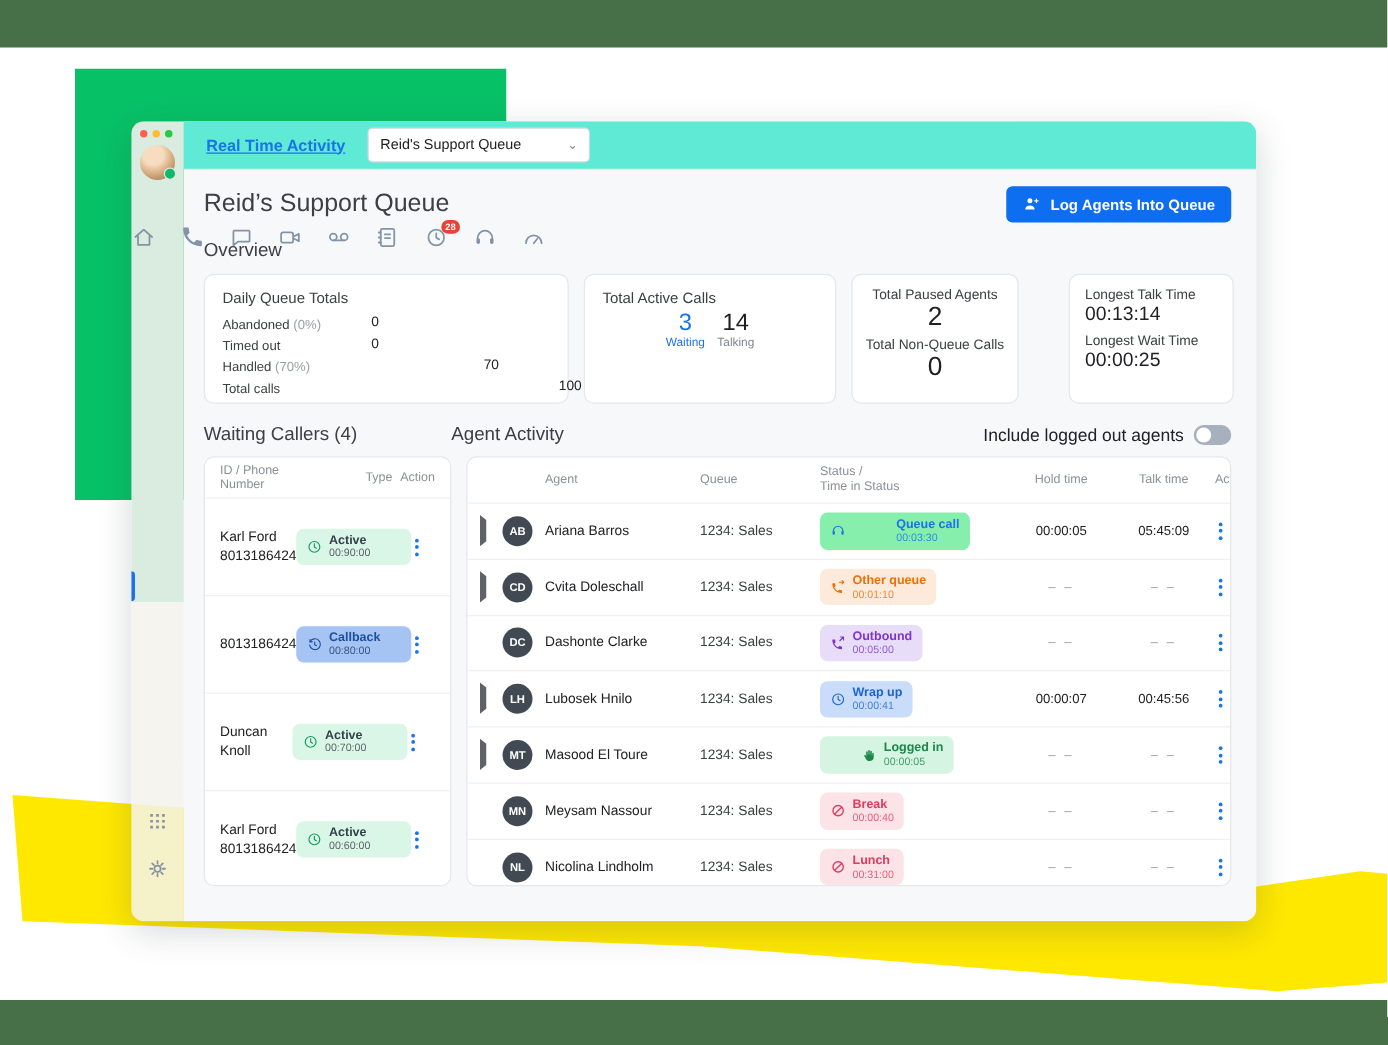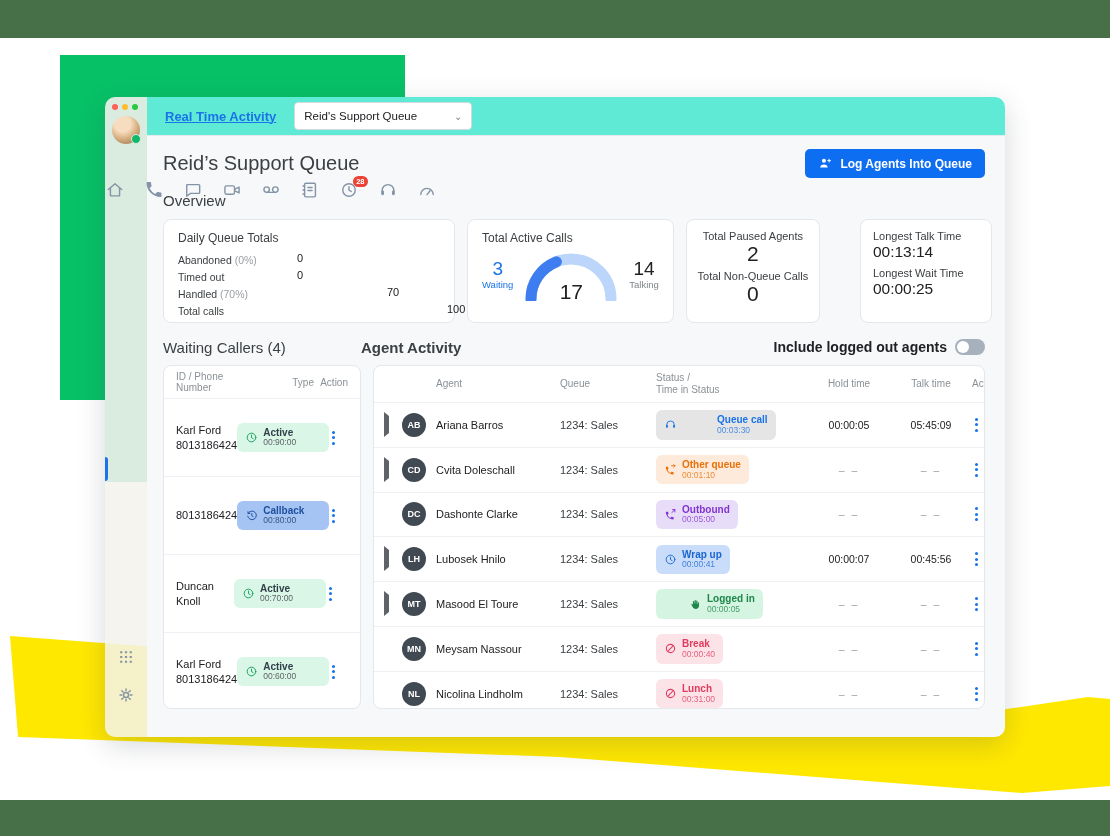--- a/index.html
+++ b/index.html
@@ -68,21 +68,21 @@
   .gauge-center{position:absolute;left:0;right:0;bottom:-3px;text-align:center;font-size:21px;color:#202124;}
   
   .card-paused{flex:0 0 134px;padding:10px 8px;text-align:center;box-sizing:border-box;}
   .card-longest{flex:0 0 132px;padding:10px 12px;box-sizing:border-box;margin-left:28px;}
   .stat-label{font-size:11px;color:#3c4043;}
   .stat-value-big{font-size:21px;color:#202124;line-height:1.15;}
   .stat-value-time{font-size:15.5px;color:#202124;line-height:1.3;margin-bottom:5px;}
   
   .tables-head{display:flex;margin-top:16px;margin-bottom:9px;align-items:center;}
   .tables-head .left{width:198px;flex:0 0 198px;margin-right:12px;}
-  .tables-head .right{flex:1;display:flex;align-items:flex-start;justify-content:space-between;font-weight:bold;}
+  .tables-head .right{flex:1;display:flex;align-items:center;justify-content:space-between;}
   .toggle-wrap{display:flex;align-items:center;gap:8px;}
   .toggle-label{font-size:14px;color:#202124;}
   .toggle{width:30px;height:16px;border-radius:9px;background:#a6b1bd;position:relative;cursor:pointer;}
   .toggle .knob{position:absolute;left:2px;top:2px;width:12px;height:12px;border-radius:50%;background:#fff;}
   .tables-row{display:flex;gap:12px;}
   .waiting-card{width:198px;flex:0 0 198px;height:344px;overflow:hidden;box-sizing:border-box;}
   .agent-card{flex:1;height:344px;overflow:hidden;box-sizing:border-box;}
   .th{font-size:10px;color:#8b9196;}
   .wt-head{display:grid;grid-template-columns:1fr 80px 34px;align-items:center;height:32px;padding:0 12px;}
   .wt-head .c2{text-align:right}.wt-head .c3{text-align:right}
@@ -104,21 +104,21 @@
   
   .badge{display:inline-flex;align-items:center;gap:5px;padding:4px 8px;border-radius:6px;}
   .badge svg{width:13px;height:13px;flex:0 0 13px;}
   .badge .bt{display:flex;flex-direction:column;line-height:1.15;}
   .badge .bs{font-size:10px;font-weight:bold;}
   .badge .btm{font-size:8.5px;opacity:.78;}
   .b-active{background:#d9f6e7;color:#0f9d58;}
   .b-active .bs{color:#33404a;} .b-active .btm{color:#5f6368;opacity:1;}
   .b-callback{background:#a5c3f3;color:#1d4f9e;}
   .b-callback .bs{color:#1d4f9e;} .b-callback .btm{color:#36557f;opacity:1;}
-  .b-queuecall{background:#e5e5e5;color:#1a73e8;gap:40px;}
+  .b-queuecall{background:#86efac;color:#1a73e8;gap:40px;}
   .b-otherqueue{background:#fdeada;color:#e8710a;}
   .b-outbound{background:#e8ddf9;color:#8133d1;}
   .b-wrapup{background:#c9dcf9;color:#1a66d0;}
   .b-loggedin{background:#d6f4e2;color:#1d8649;padding-left:33px;}
   .b-break,.b-lunch{background:#fce3e8;color:#e03a5e;}
   
   .kebab{display:flex;flex-direction:column;gap:2.5px;cursor:pointer;padding:3px;}
   .kebab i{width:3px;height:3px;border-radius:50%;background:#1a73e8;display:block;}
 </style>
 </head>
@@ -276,27 +276,20 @@
     </div>
             </div>
         </div>
 
         <div class="card card-gauge">
           <div class="card-title">Total Active Calls</div>
           <div class="gauge-wrap">
             <div class="gauge-side waiting">
               <div class="num">3</div>
               <div class="lbl">Waiting</div>
-            </div>
-            <div class="gauge-arc">
-              <svg width="96" height="52" viewBox="0 0 96 52">
-                <path d="M8 50 A40 40 0 0 1 88 50" fill="none" stroke="#bcd5fa" stroke-width="11" stroke-linecap="round"></path>
-                <path id="gauge-dark" d="M8 50 A40 40 0 0 1 88 50" fill="none" stroke="#3e7df0" stroke-width="11" stroke-linecap="round" stroke-dasharray="47.752208334564855 251.32741228718345"></path>
-              </svg>
-              <div class="gauge-center">17</div>
             </div>
             <div class="gauge-side">
               <div class="num">14</div>
               <div class="lbl">Talking</div>
             </div>
           </div>
         </div>
 
         <div class="card card-paused">
           <div class="stat-label">Total Paused Agents</div>

